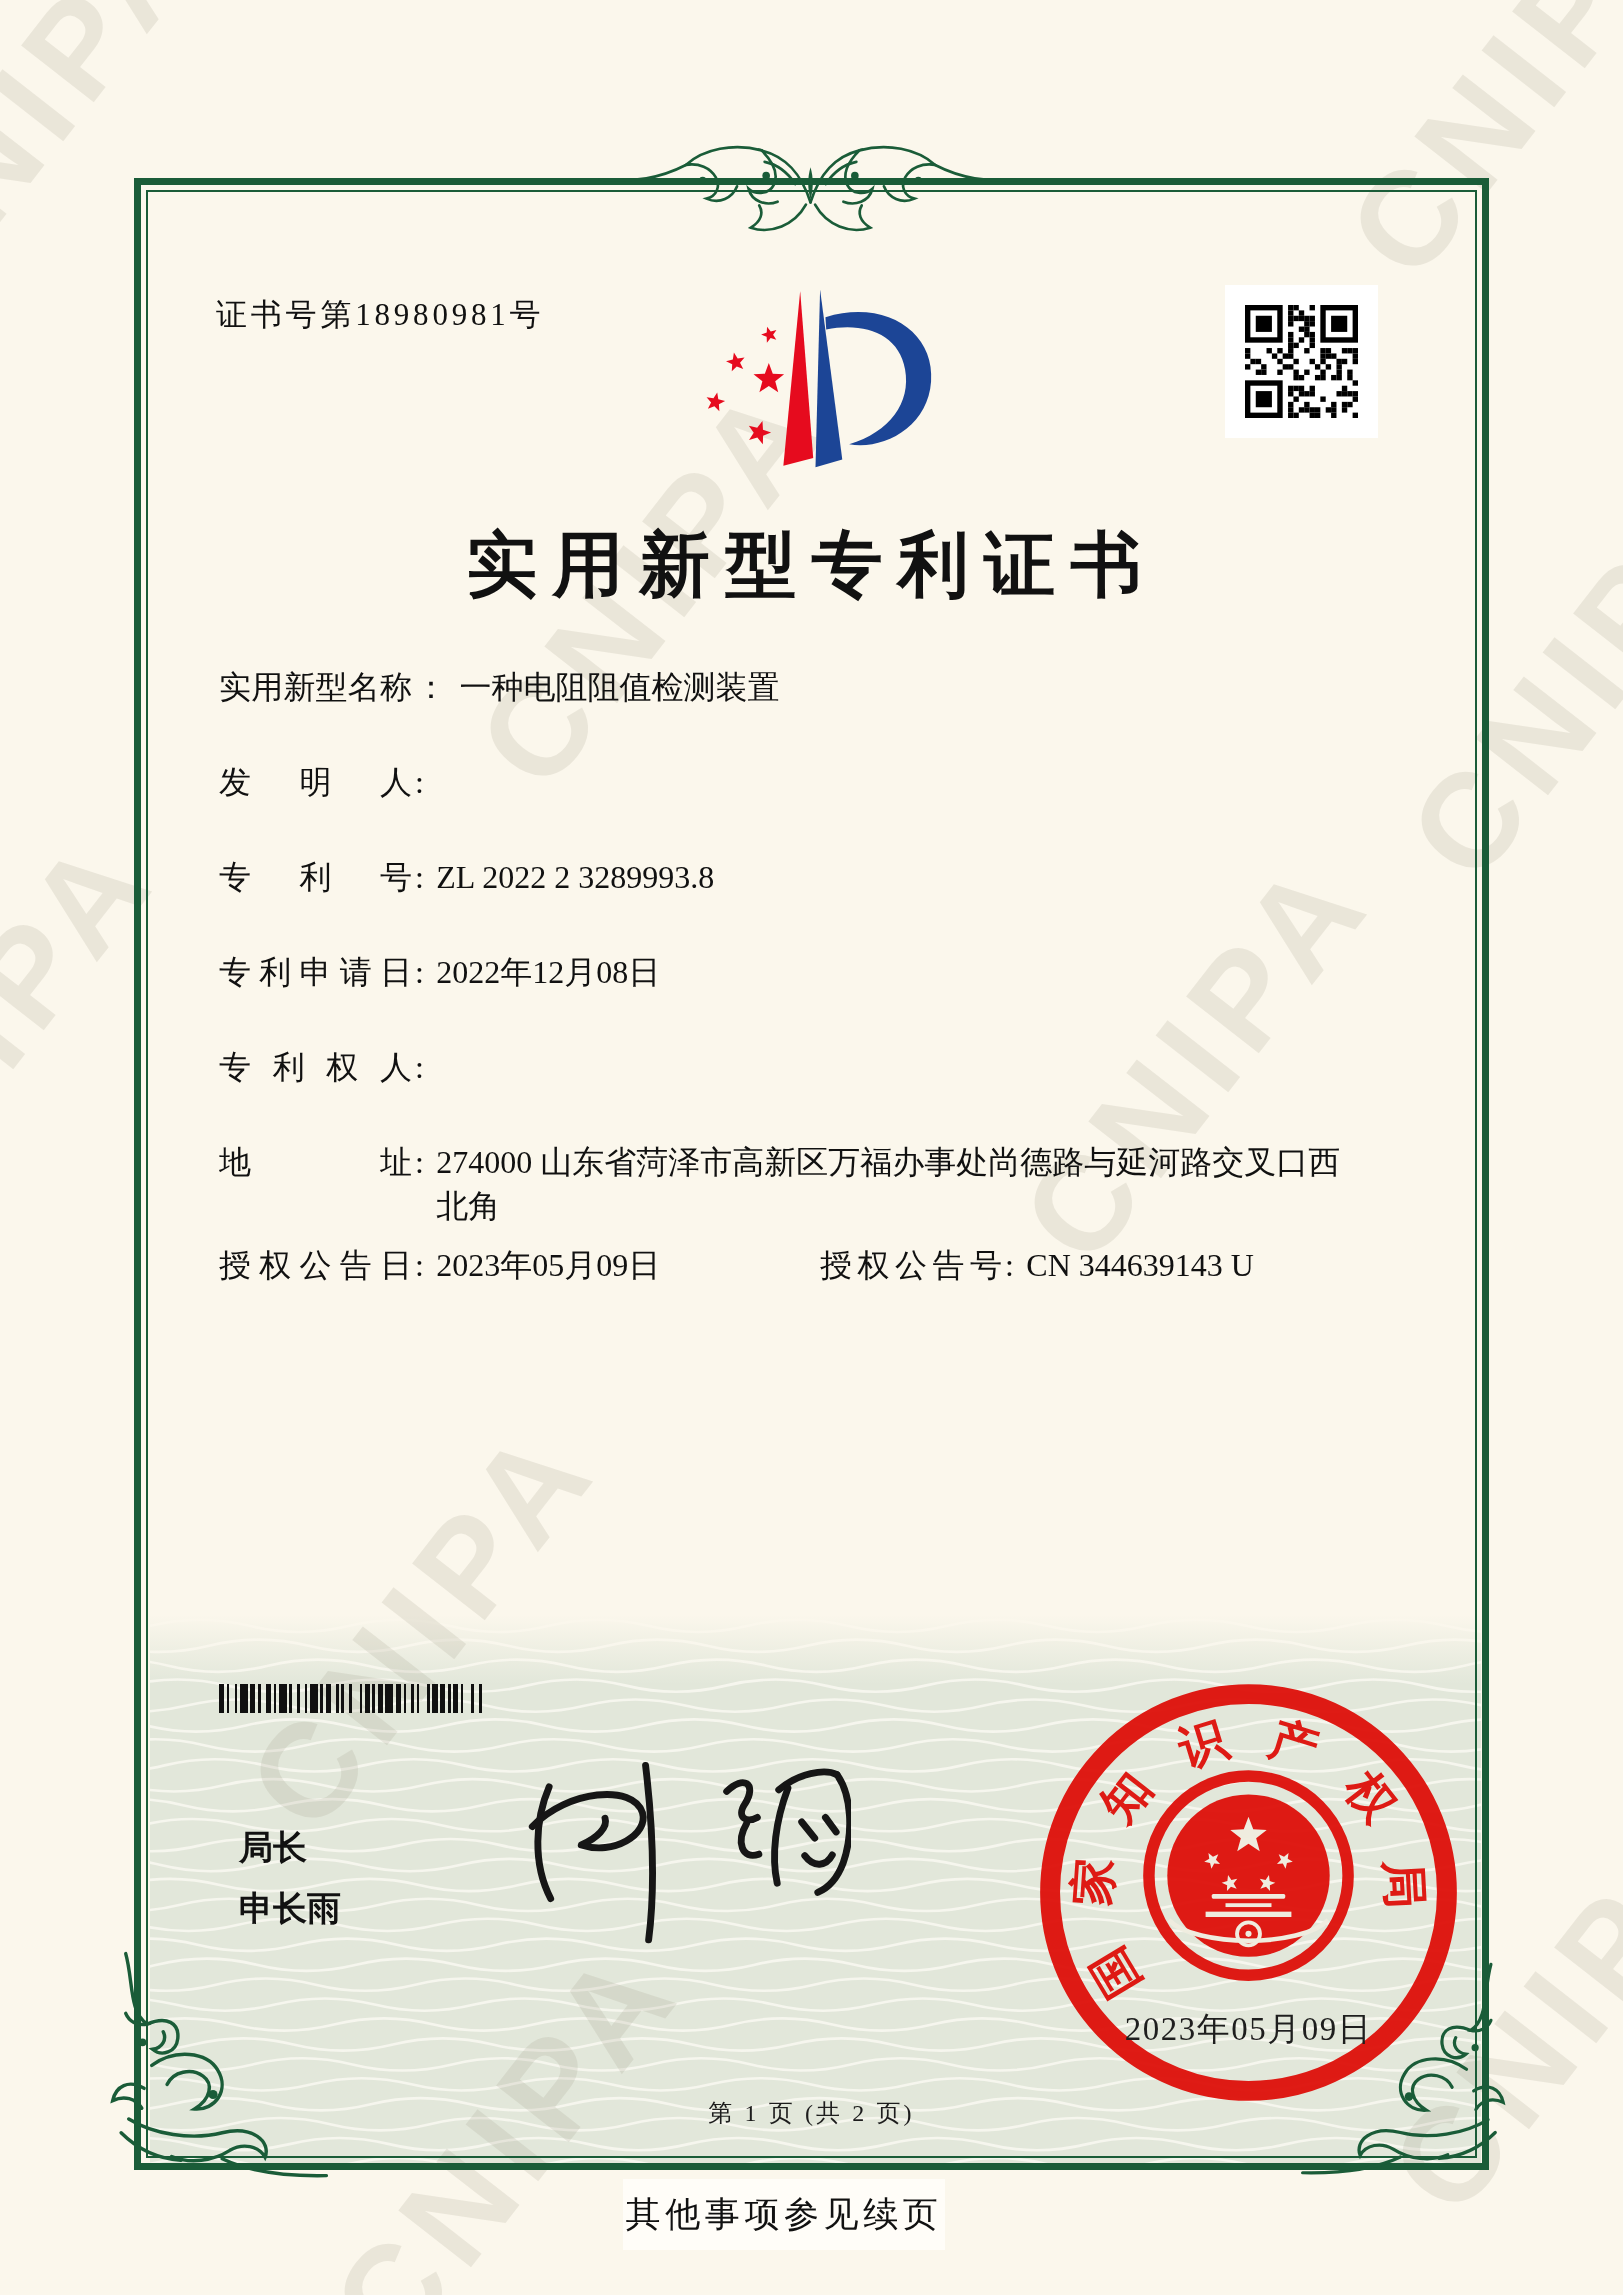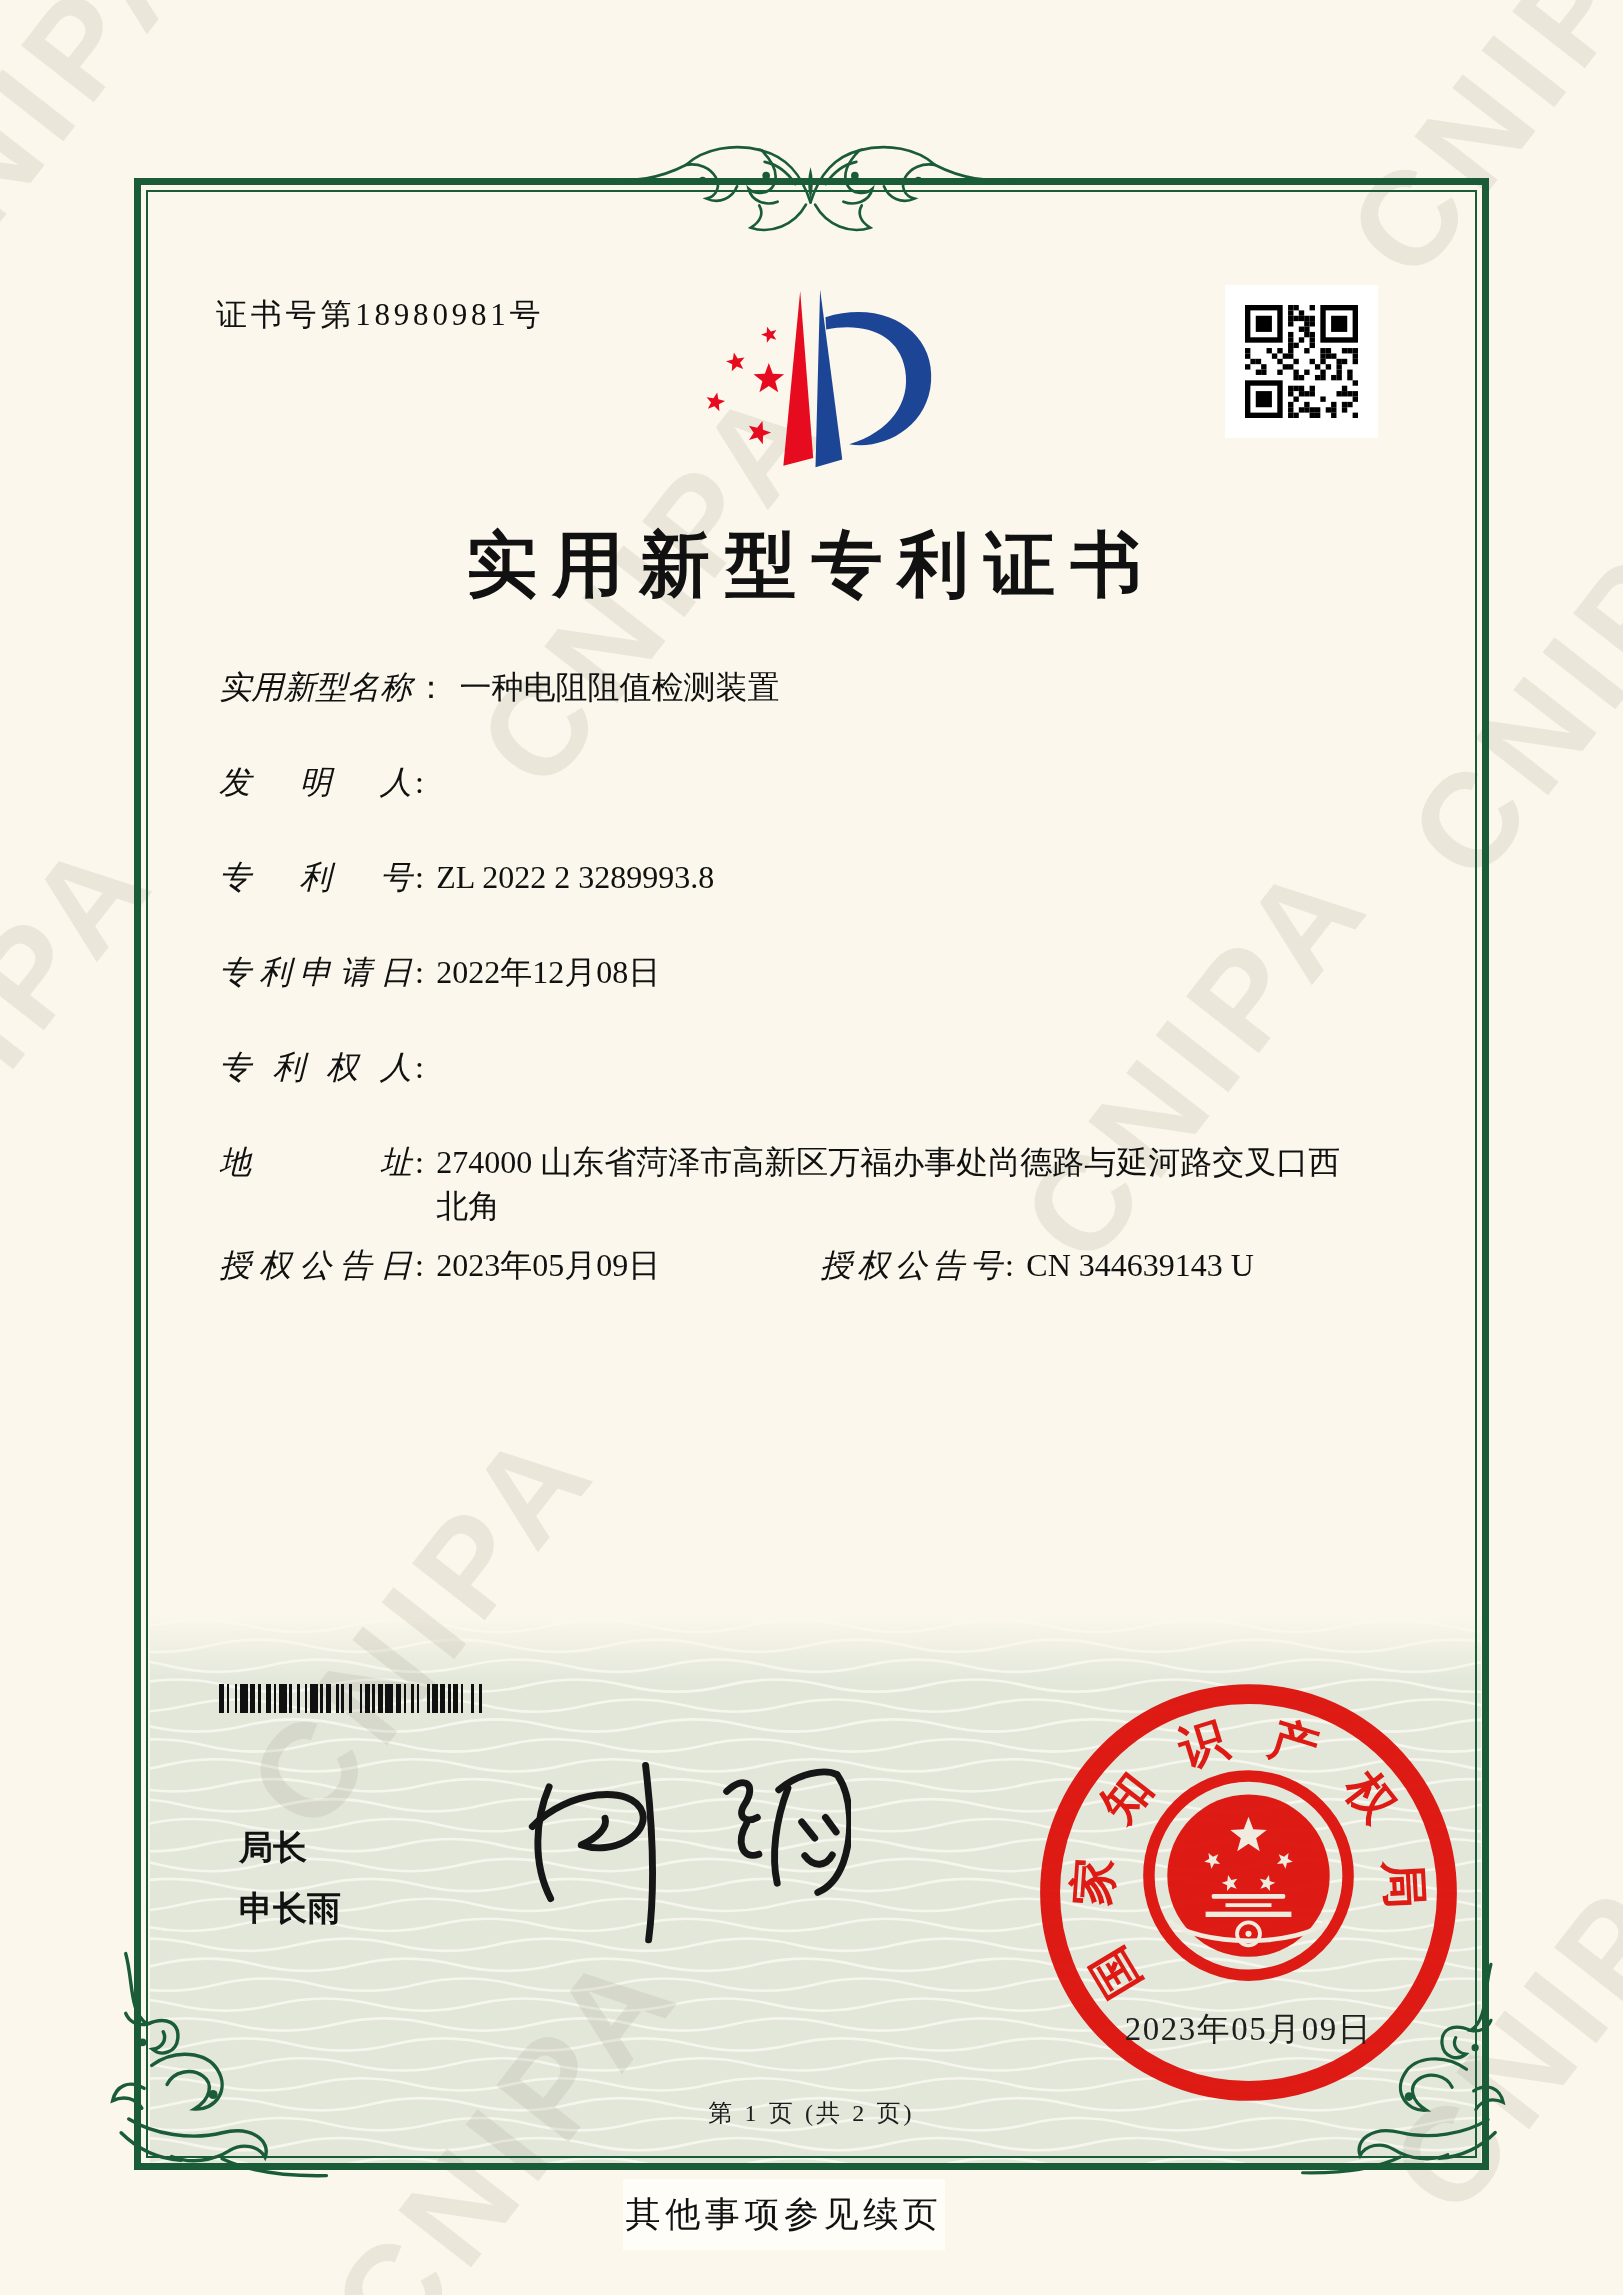--- a/index.html
+++ b/index.html
@@ -24,21 +24,21 @@
   .cert-no{position:absolute;left:216px;top:294px;z-index:4;font-size:31px;letter-spacing:3.8px;}
   .logo{position:absolute;left:685px;top:285px;z-index:4;}
   .qr{position:absolute;left:1225px;top:285px;width:153px;height:153px;background:#fff;z-index:4;}
   .qr svg{position:absolute;left:20px;top:20px;}
   .title{position:absolute;left:0;top:518px;width:1623px;z-index:4;text-align:center;
       font-size:71px;font-weight:bold;letter-spacing:15.3px;}
   
   .fields{position:absolute;left:219px;top:665px;width:1227px;z-index:4;font-size:32px;line-height:44px;}
   .frow{position:relative;display:flex;align-items:flex-start;margin-bottom:51px;}
   .frow.address{margin-bottom:15.3px;}
-  .flabel{flex:0 0 193px;text-align:justify;text-align-last:justify;font-style:italic;}
+  .flabel{flex:0 0 193px;text-align:justify;text-align-last:justify;}
   .fsep{flex:0 0 auto;padding:0 12.3px 0 3.1px;}
   .fval{max-width:905px;}
   .fpair{position:absolute;left:601px;top:0;display:flex;align-items:flex-end;}
   .fpair .flabel{flex:0 0 182px;}
   
   .body-text{position:absolute;left:219px;top:1325px;width:1196px;z-index:4;font-size:29px;line-height:44px;}
   .body-text p{margin:0;text-indent:58px;}
   .body-text p + p{margin-top:8.4px;}
   
   .barcode{position:absolute;left:219px;top:1684px;width:270px;height:29px;z-index:4;display:flex;}

